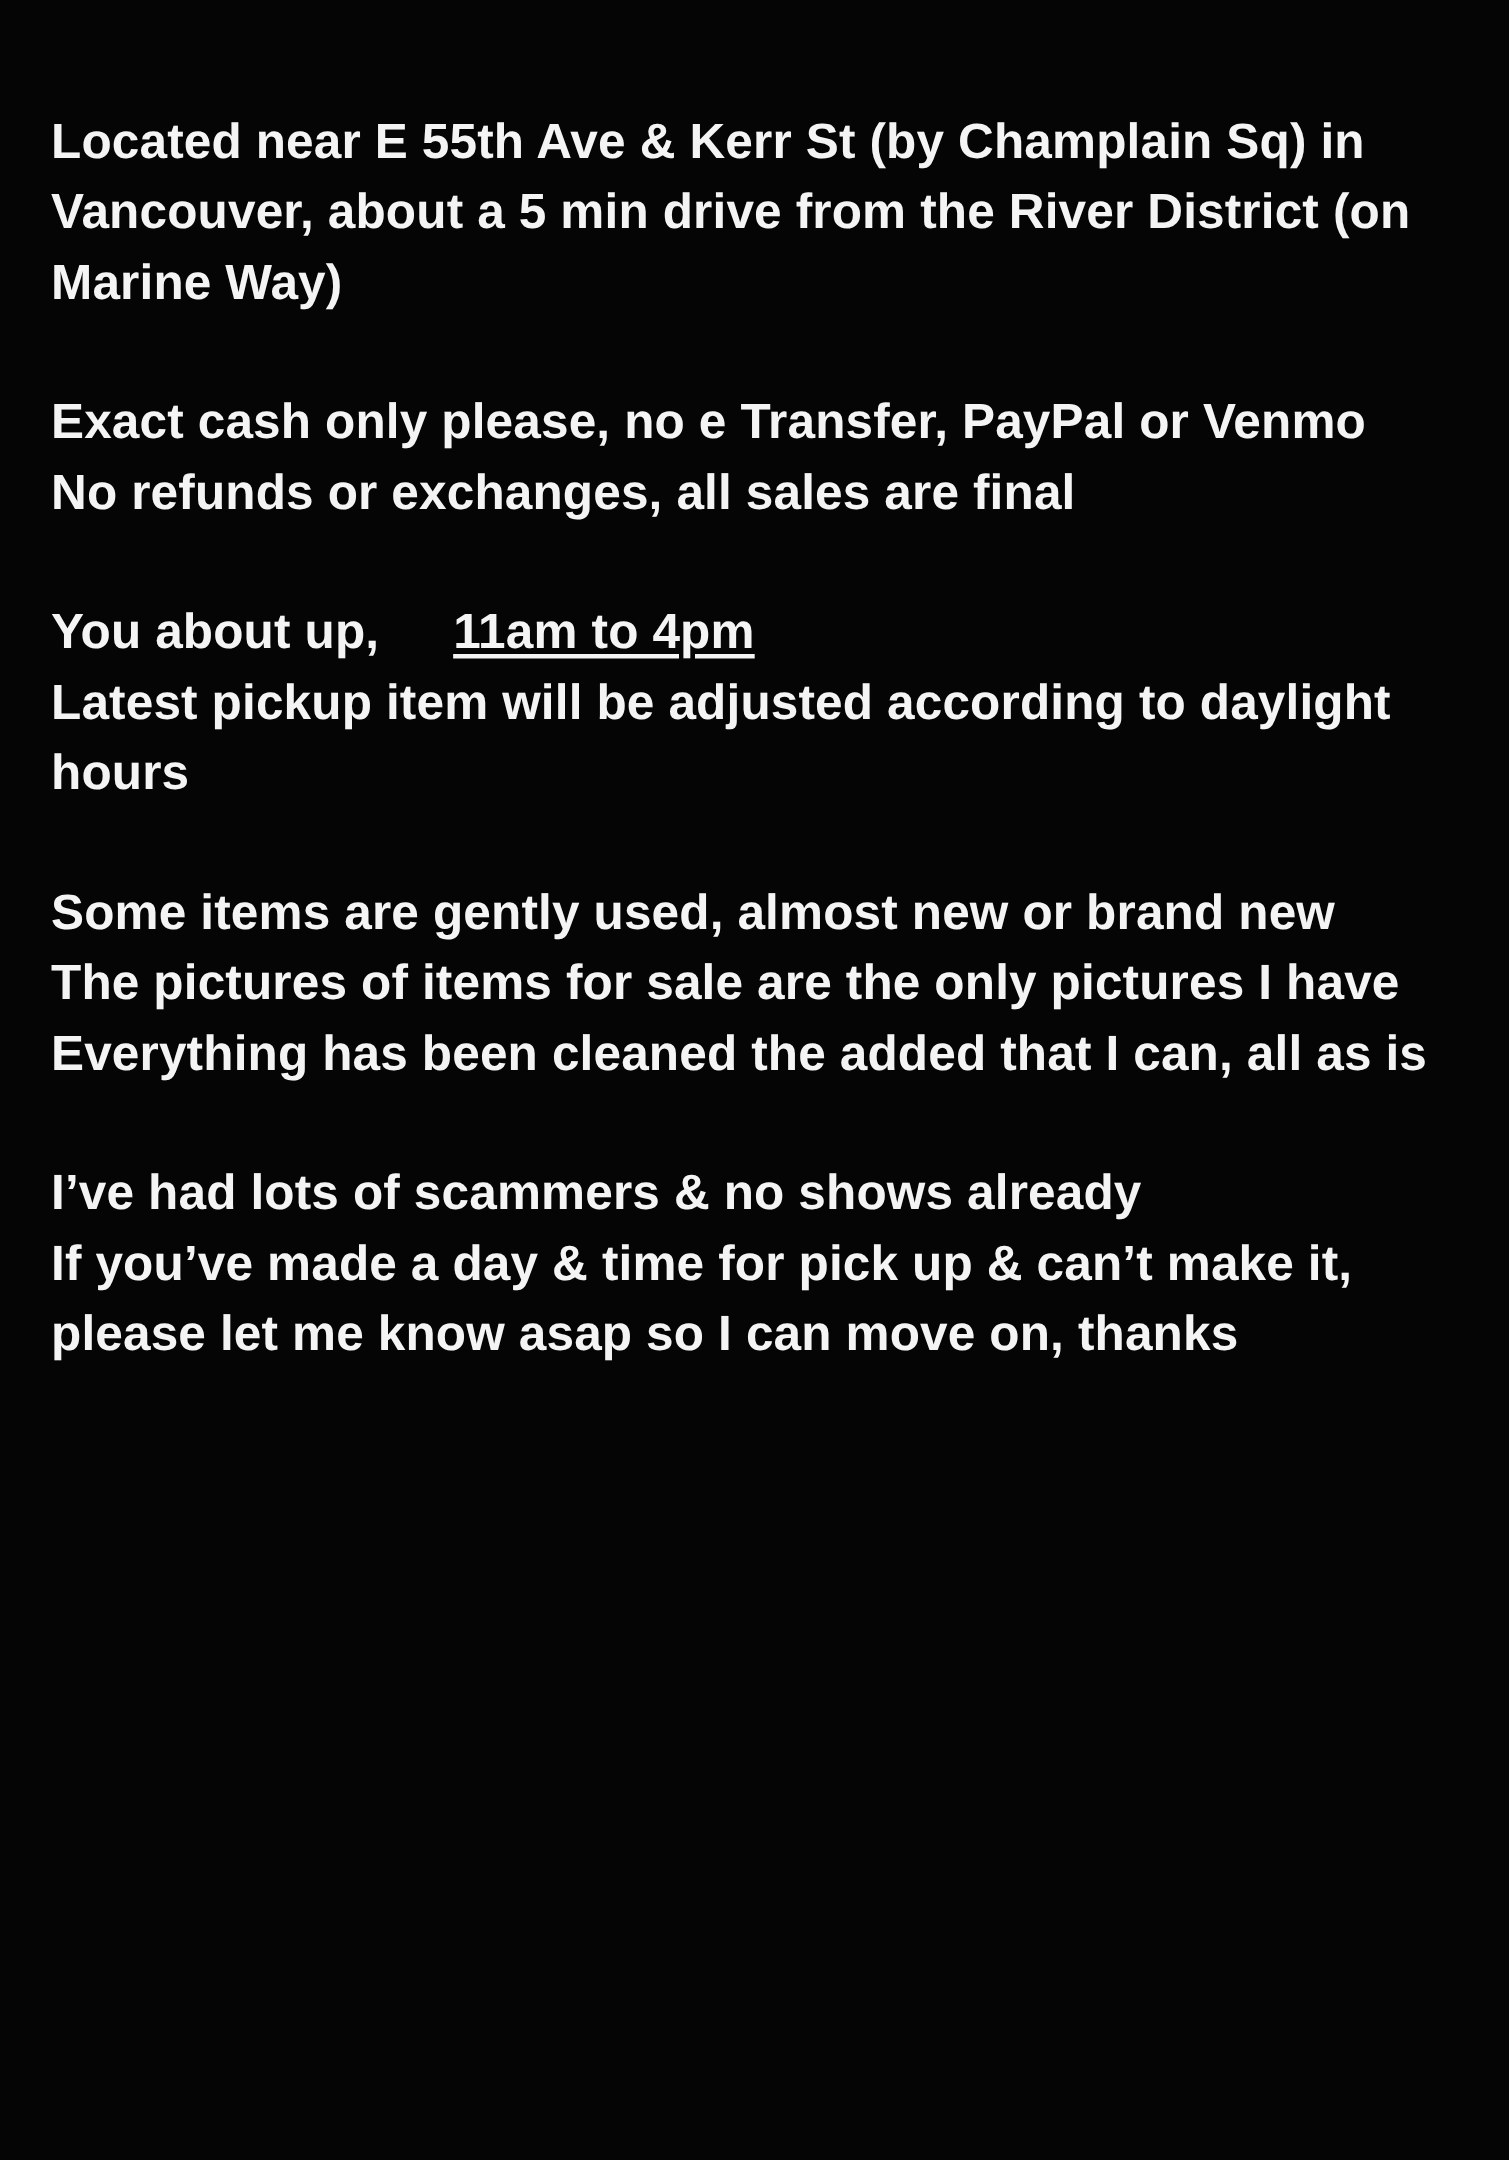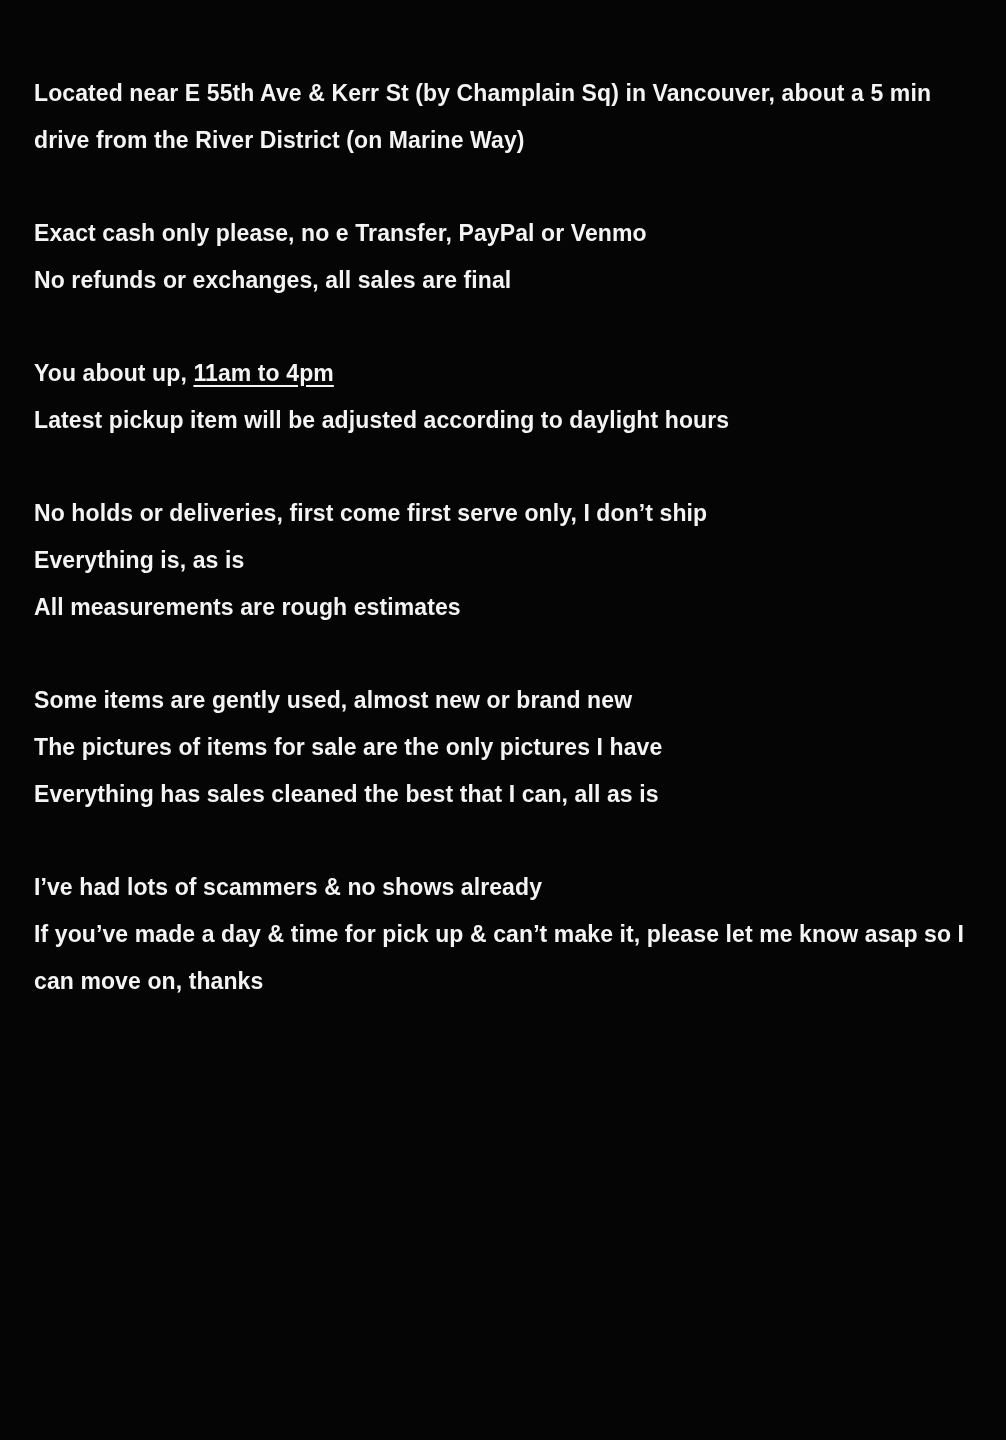--- a/index.html
+++ b/index.html
@@ -21,30 +21,31 @@
     padding: 70px 34px 0 34px;
     background: #050505;
   }
   .para {
     margin: 0 0 46px 0;
   }
   .para:last-child {
     margin-bottom: 0;
   }
   .line {
-    font-size: 23px;
+    font-size: 33px;
     line-height: 47px;
     font-weight: 700;
     letter-spacing: 0.1px;
     color: #f4f4f4;
     white-space: pre-wrap;
   }
   .line .u {
     text-decoration: underline;
     text-underline-offset: 4px;
+    margin-left: 40px;
   }
 </style>
 </head>
 <body>
 
 <div class="page">
 
   <div class="para">
     <div class="line">Located near E 55th Ave &amp; Kerr St (by Champlain Sq) in Vancouver, about a 5 min drive from the River District (on Marine Way)</div>
   </div>
@@ -52,33 +53,28 @@
   <div class="para">
     <div class="line">Exact cash only please, no e Transfer, PayPal or Venmo</div>
     <div class="line">No refunds or exchanges, all sales are final</div>
   </div>
 
   <div class="para">
     <div class="line"><span>You about up, </span><span class="u">11am to 4pm</span></div>
     <div class="line">Latest pickup item will be adjusted according to daylight hours</div>
   </div>
 
-  <div class="para">
-    <div class="line">No holds or deliveries, first come first serve only, I don’t ship</div>
-    <div class="line">Everything is, as is</div>
-    <div class="line">All measurements are rough estimates</div>
-  </div>
 
   <div class="para">
   </div>
 
   <div class="para">
     <div class="line">Some items are gently used, almost new or brand new</div>
     <div class="line">The pictures of items for sale are the only pictures I have</div>
-    <div class="line">Everything has sales cleaned the best that I can, all as is</div>
+    <div class="line">Everything has been cleaned the added that I can, all as is</div>
   </div>
 
   <div class="para">
     <div class="line">I’ve had lots of scammers &amp; no shows already</div>
     <div class="line">If you’ve made a day &amp; time for pick up &amp; can’t make it, please let me know asap so I can move on, thanks</div>
 
   </div>
 
 </div>
 

